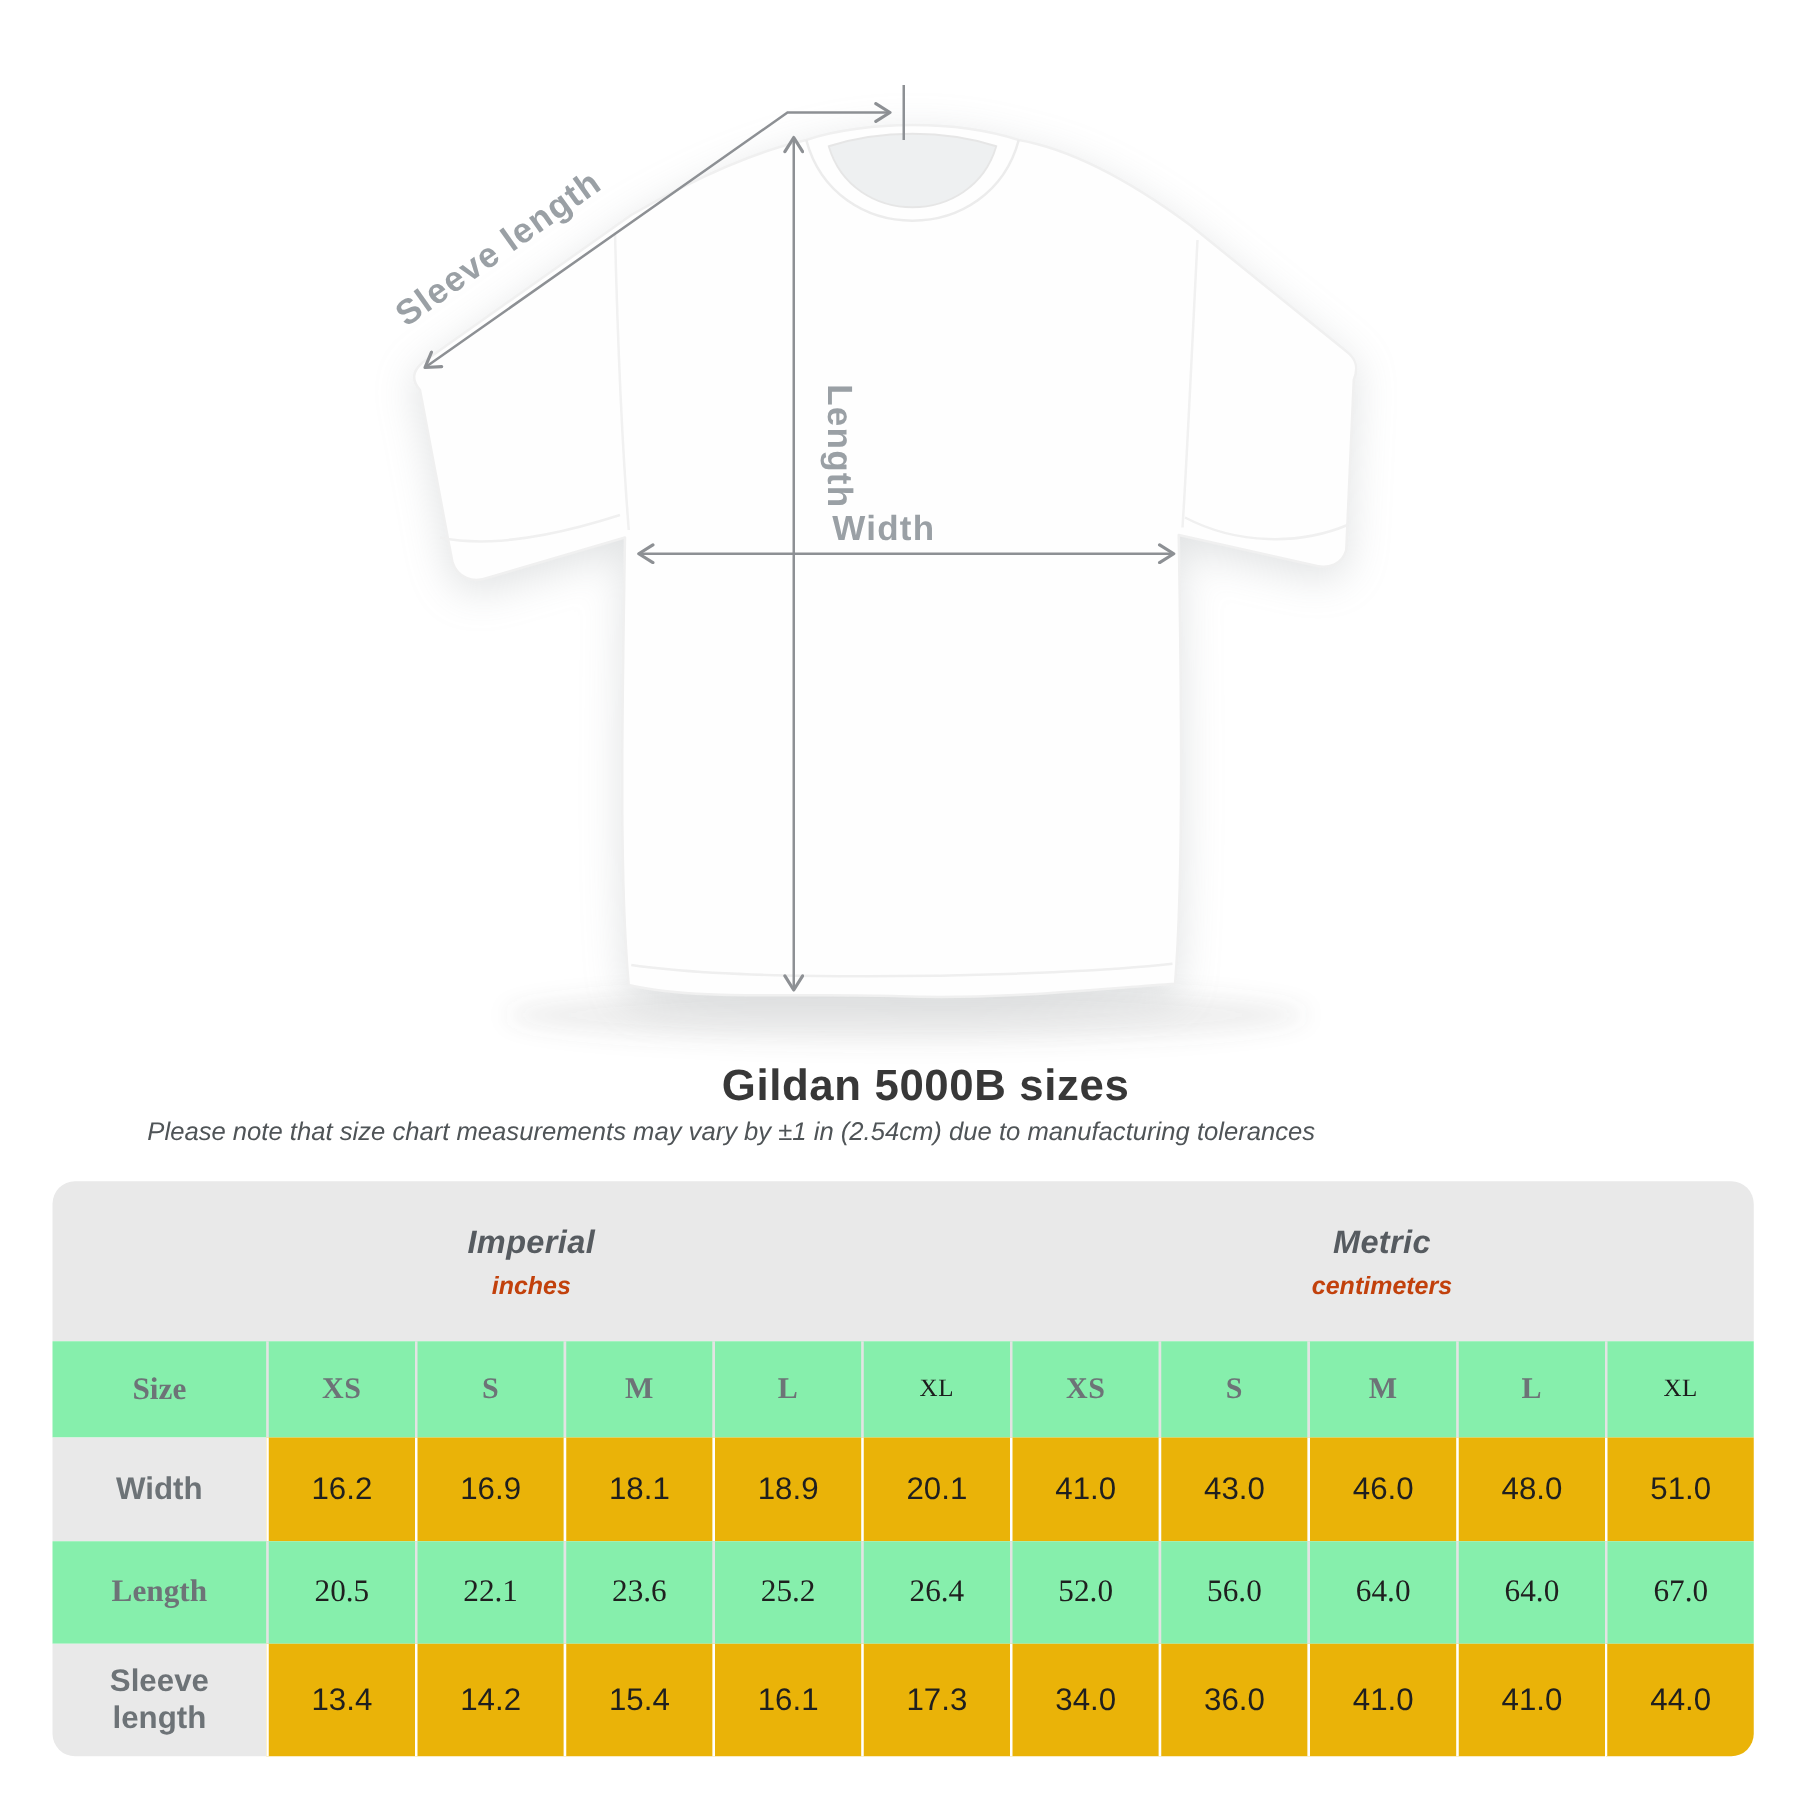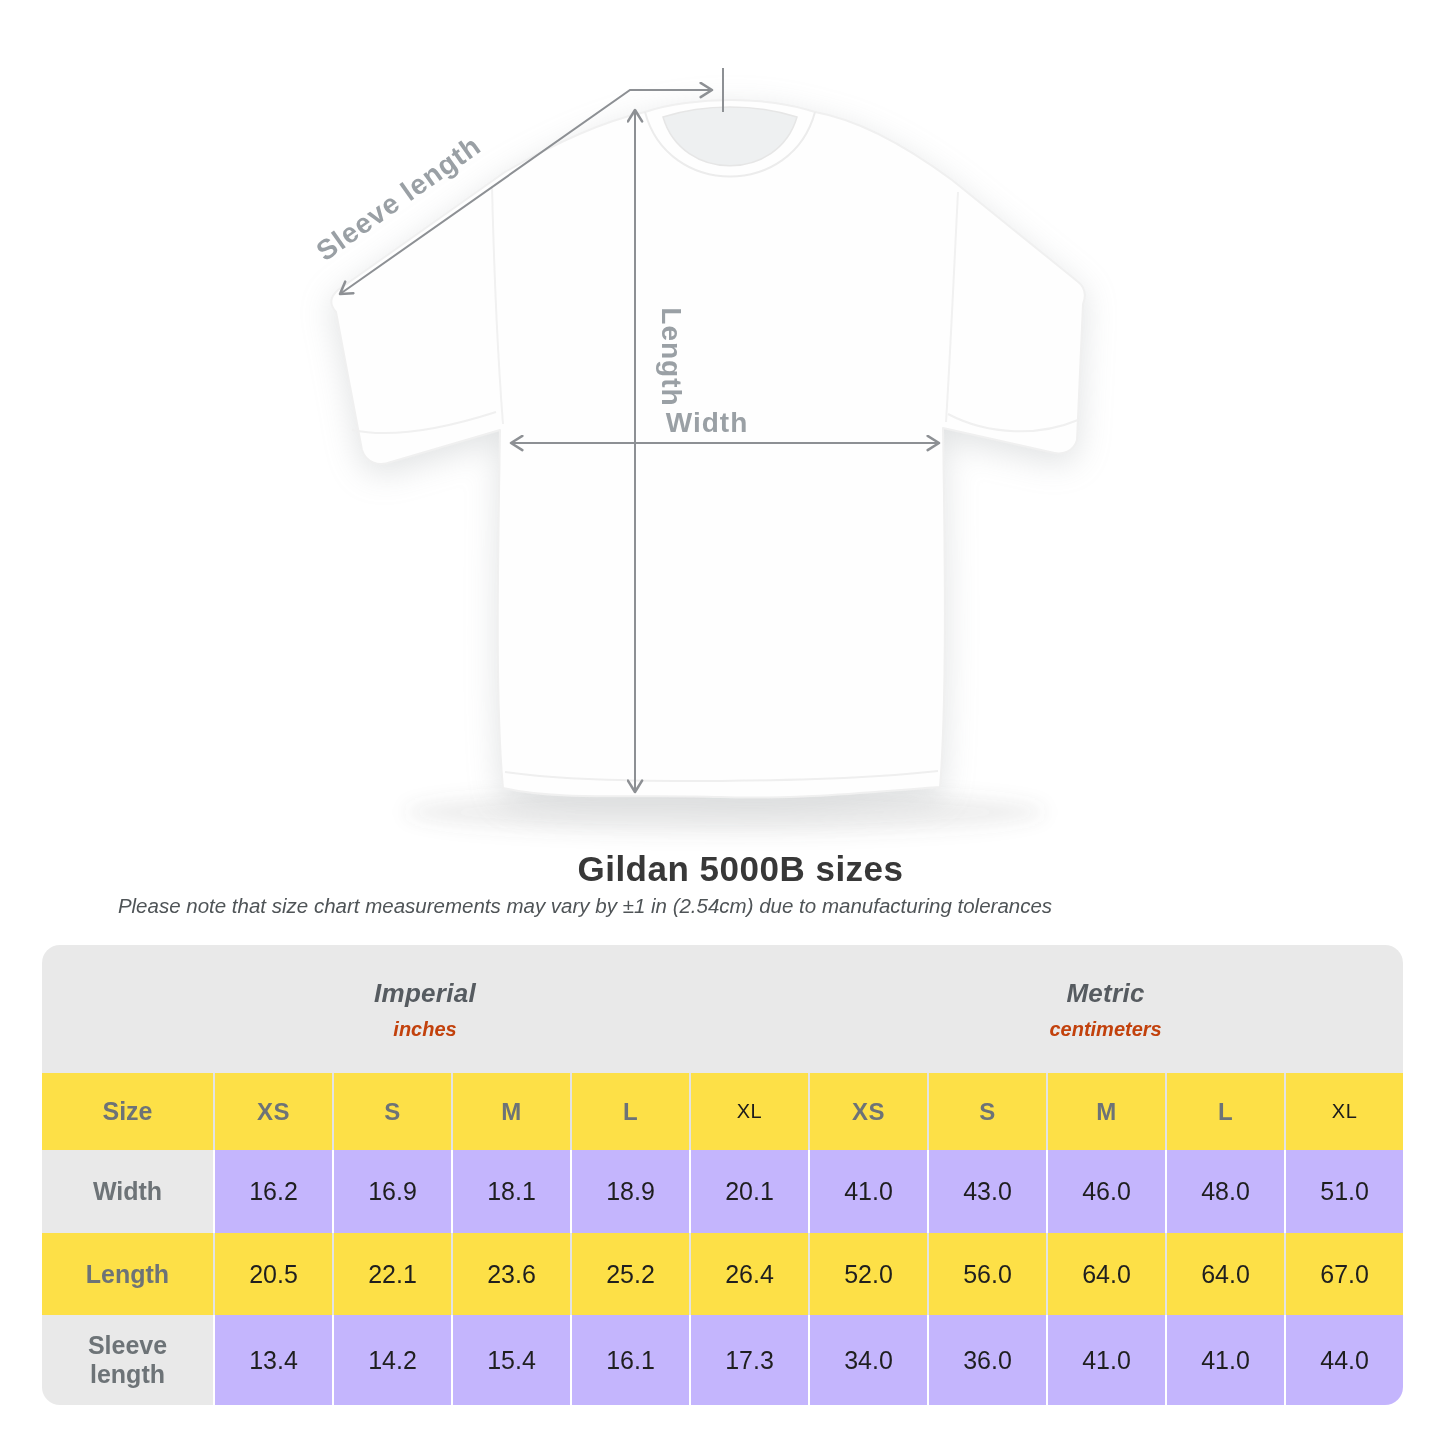--- a/index.html
+++ b/index.html
@@ -33,22 +33,22 @@
   tr.data-row-1{height:83px;}
   tr.data-row-2{height:82px;}
   tr.data-row-3{height:83px;}
   .band{background:#e9e9e9;}
   th.group-left{border-top-left-radius:18px;}
   th.group-right{border-top-right-radius:18px;}
   .group-name{font-size:26px;font-weight:700;font-style:italic;color:#565b60;letter-spacing:.3px;}
   .group-unit{font-size:20px;font-style:italic;color:#c2410c;margin-top:9px;}
   
   tr.white-row td{border-left:2px solid #e3e3e3;}
-  tr.gray-row  td{border-left:2px solid #ffffff;background:#c4b5fd;}
-  tr.white-row{background:#fde047;}
+  tr.gray-row  td{border-left:2px solid #ffffff;background:#eab308;}
+  tr.white-row{background:#86efac;font-family:Liberation Serif, serif;}
   
   .sz{font-size:24px;font-weight:700;color:#6d7377;letter-spacing:.5px;}
   td.sz-xl{font-size:20px;font-weight:400;color:#1c1c1c;letter-spacing:.5px;}
   
   th.row-label{font-size:25px;font-weight:700;color:#6d7377;}
   
   td.val{font-size:25px;color:#1f1f1f;}
   tr.last-row th{border-bottom-left-radius:18px;}
   tr.last-row td.last-cell{border-bottom-right-radius:18px;}
   

